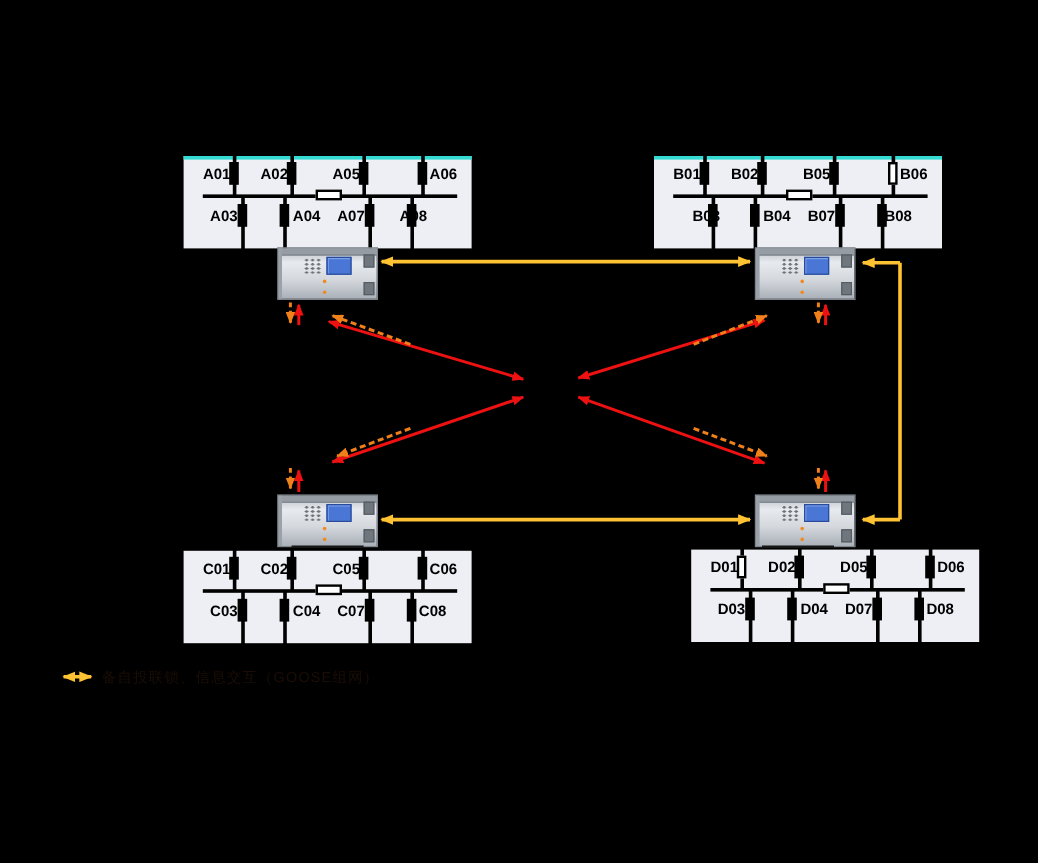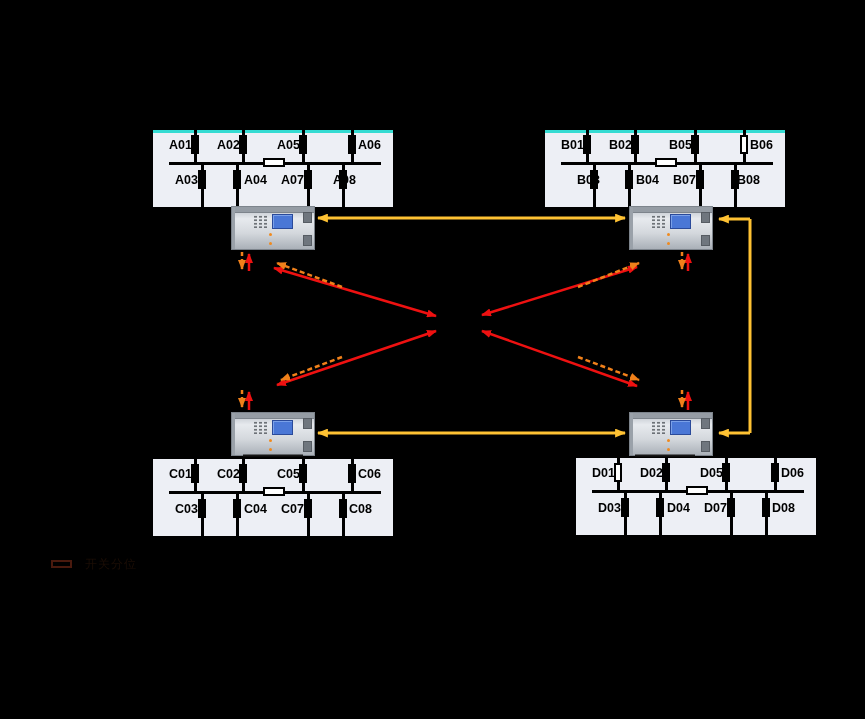--- a/index.html
+++ b/index.html
@@ -275,19 +275,21 @@
       <path d="M 342 287 L 277 263" marker-end="url(#mo)"></path>
       <path d="M 578 287 L 639 263" marker-end="url(#mo)"></path>
       <path d="M 342 357 L 281 380" marker-end="url(#mo)"></path>
       <path d="M 578 357 L 639 380" marker-end="url(#mo)"></path>
     </g>
   </svg>
 
   <div id="legend">
     <div class="lrow">
       <span class="lsym">
-        <span class="sym-open-rect"></span>
+        <svg width="32" height="12">
+          <path d="M 5 6 L 28 6" stroke="#ffc233" stroke-width="3" fill="none" marker-start="url(#my)" marker-end="url(#my)"></path>
+        </svg>
       </span>
-      <span class="ltext">开关分位</span>
+      <span class="ltext">备自投联锁、信息交互（GOOSE组网）</span>
     </div>
   </div>
 
 </div>
 
 </body></html>

